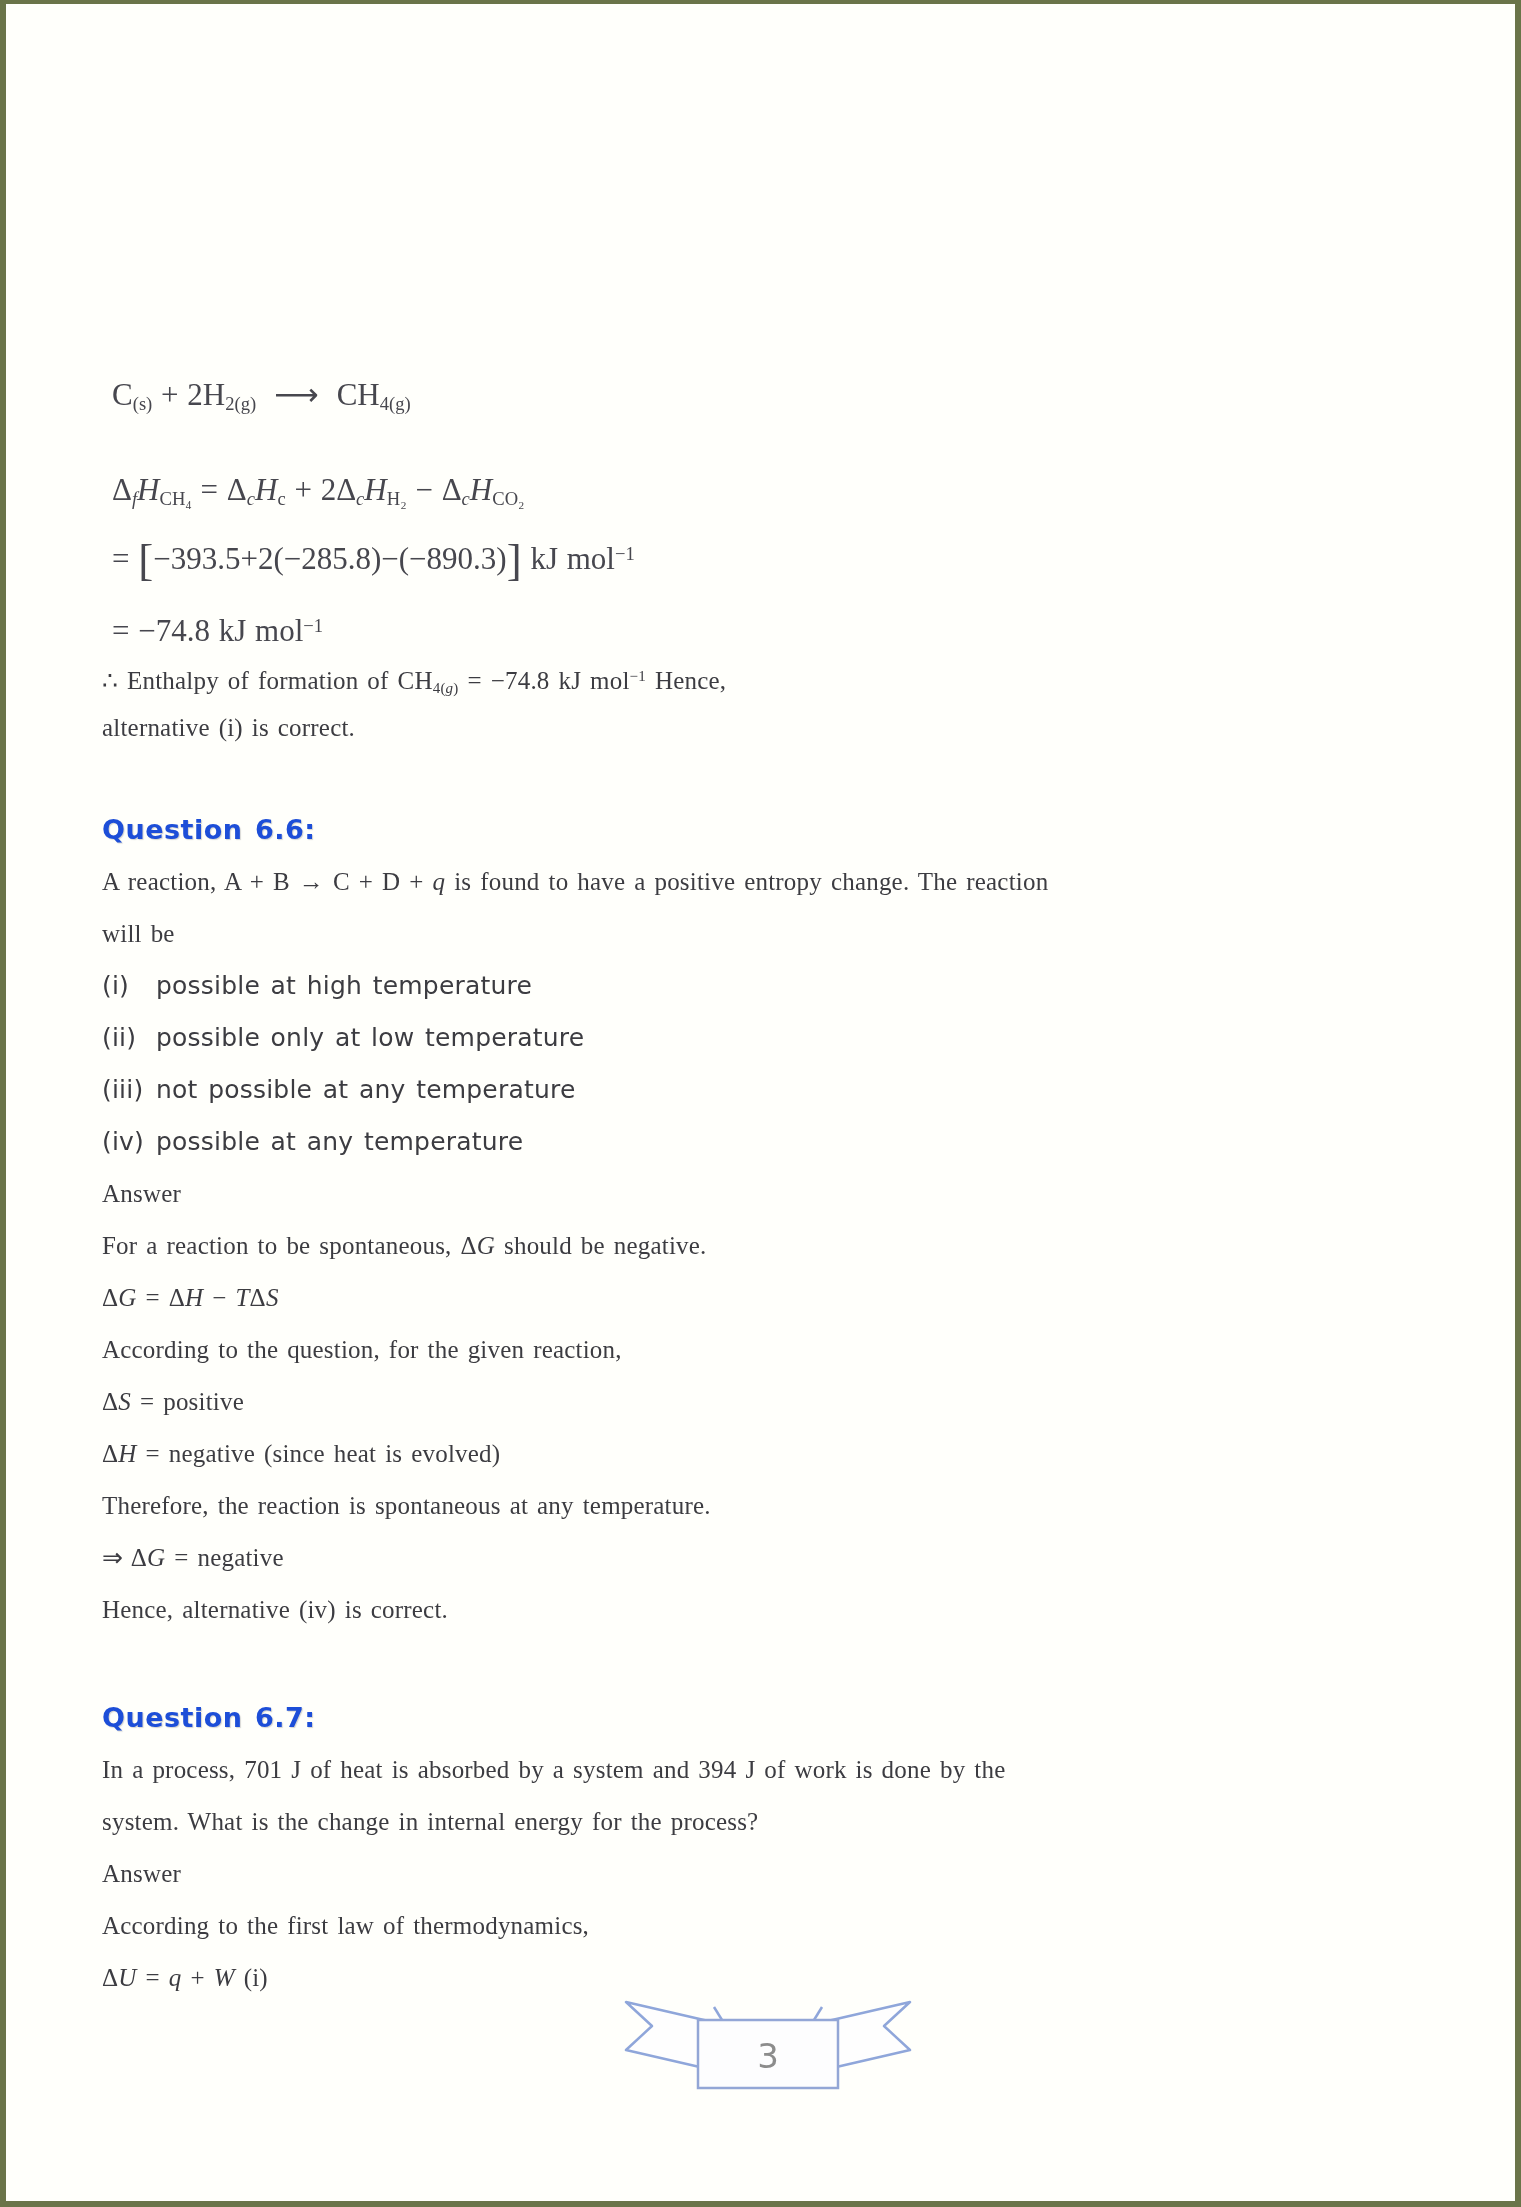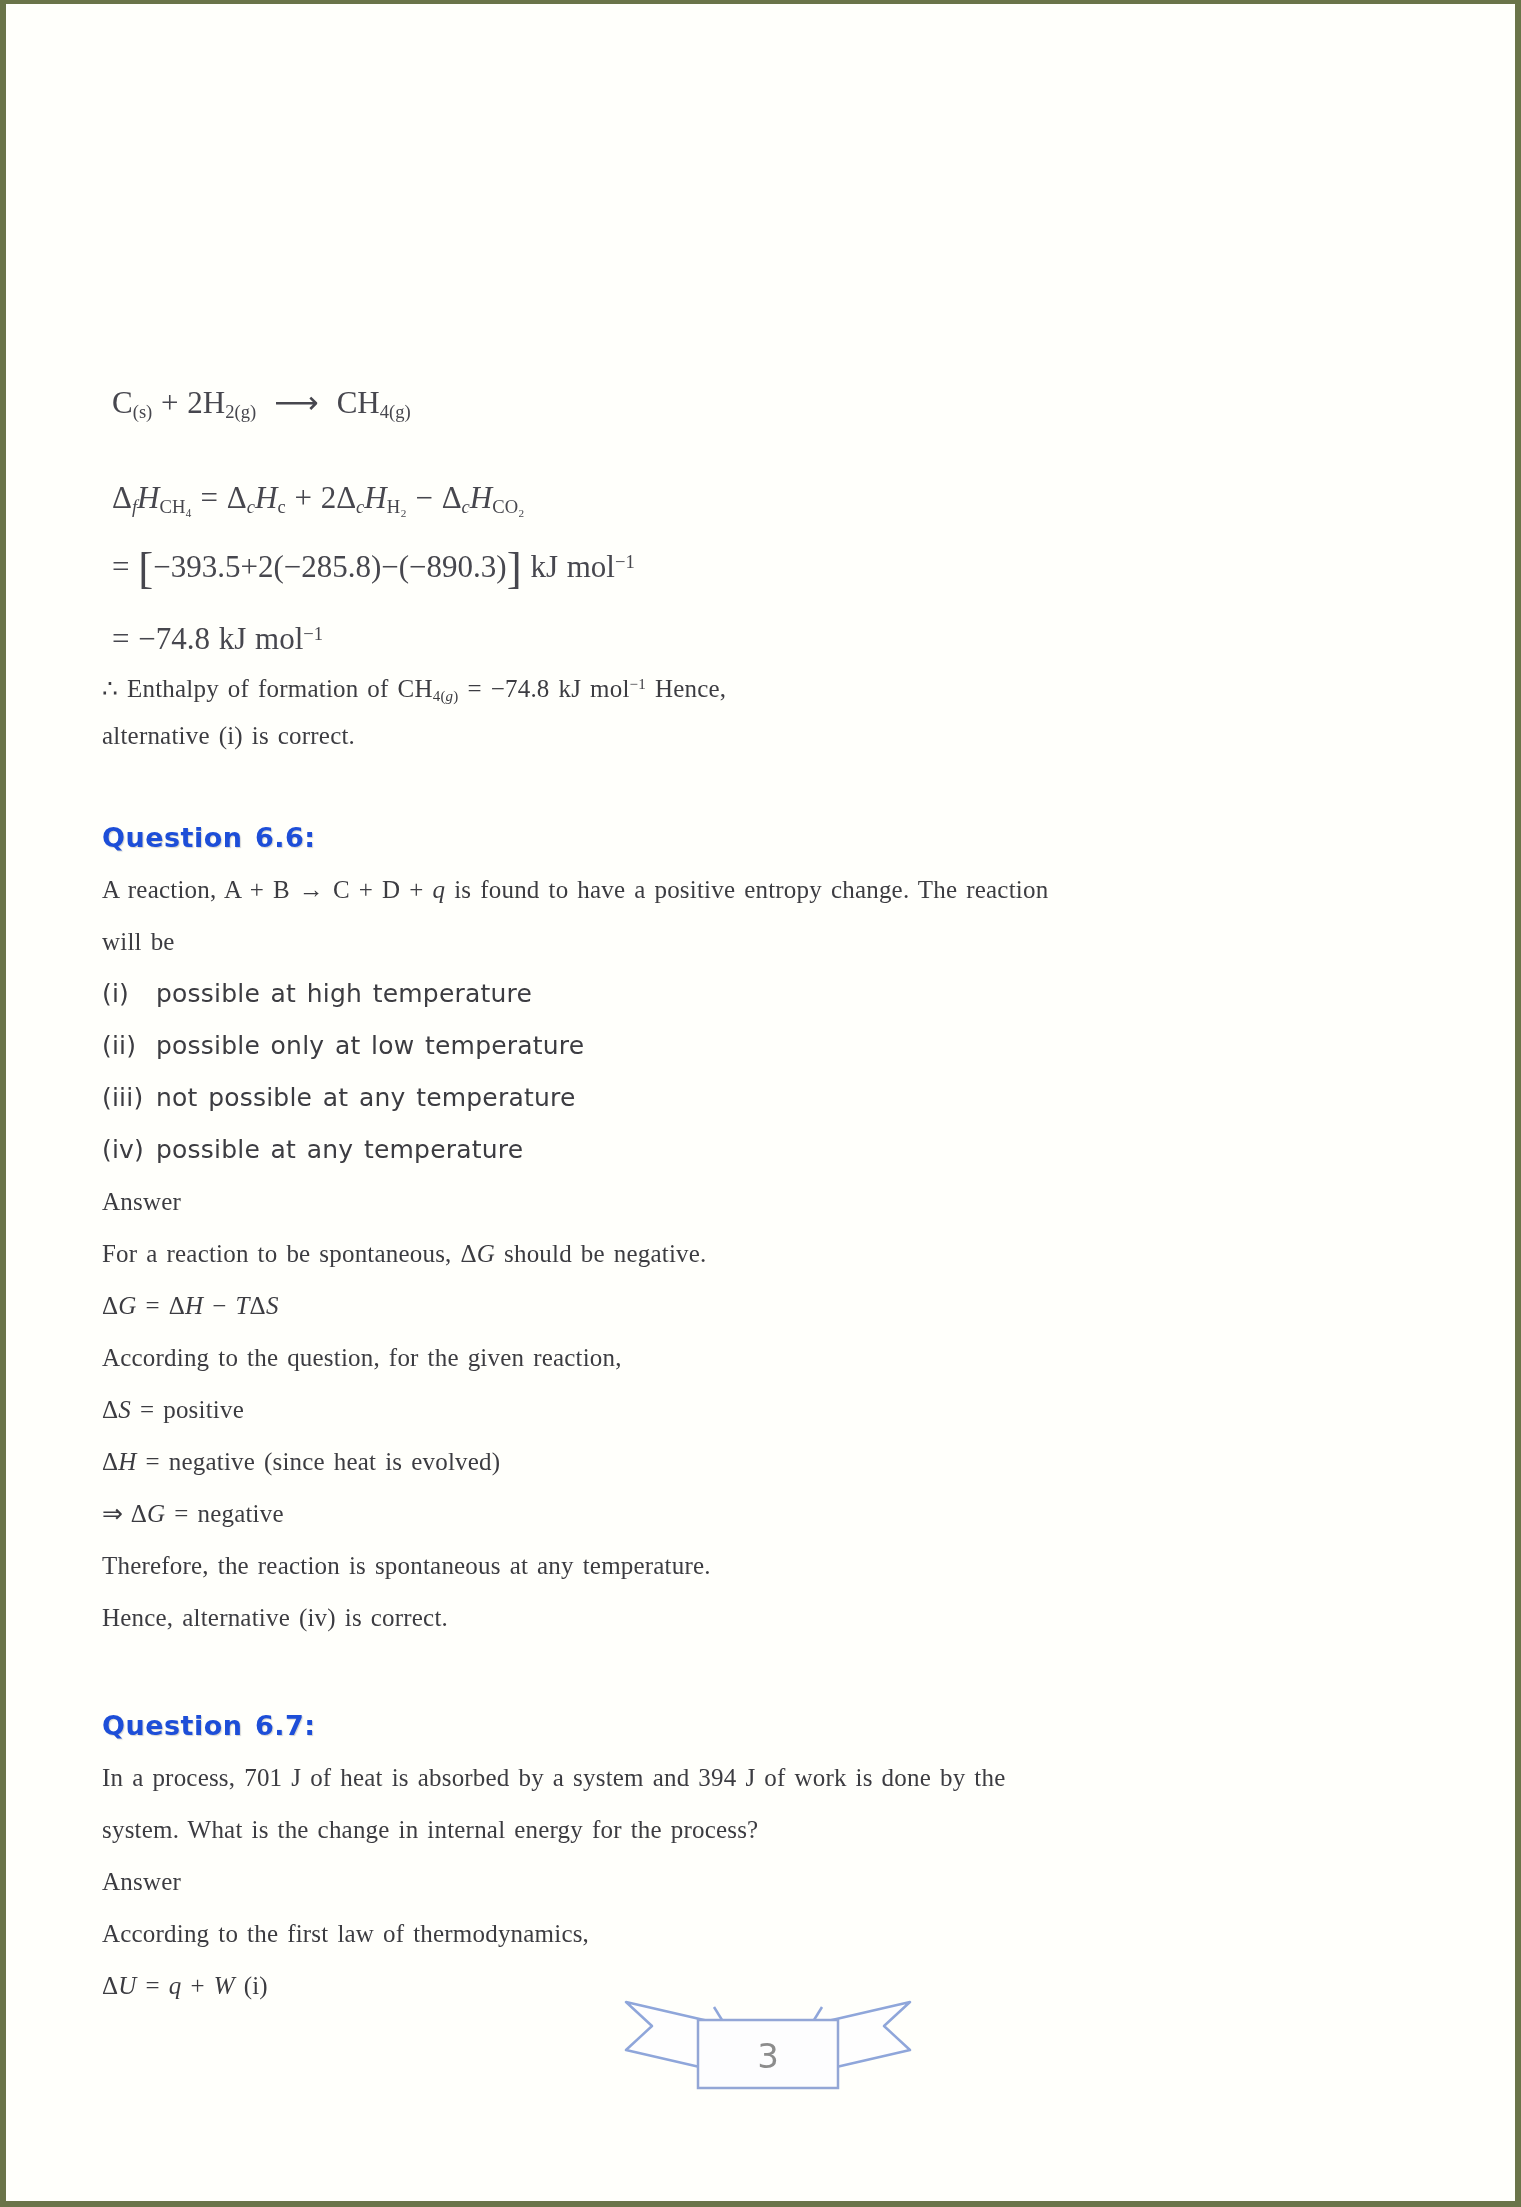--- a/index.html
+++ b/index.html
@@ -8,21 +8,21 @@
     width: 1521px;
     height: 2207px;
     box-sizing: border-box;
     background: #fffffb;
     border: 6px solid #6a7449;
     border-top-width: 4px;
     overflow: hidden;
   }
   .content {
     position: absolute;
-    top: 16px; left: 96px; right: 92px;
+    top: 8px; left: 96px; right: 92px;
     font-family: "DejaVu Sans", sans-serif;
     font-size: 25px;
     color: #3c3c41;
     letter-spacing: 0.2px;
     word-spacing: 2.5px;
   }
   .line { height: 52px; line-height: 52px; white-space: nowrap; margin: 0; font-family: Liberation Serif, serif; }
   .q-heading {
     height: 52px; line-height: 52px;
     margin: 50px 0 0 0;
@@ -92,22 +92,22 @@
     <div class="opt">
       <span class="opt-marker">(iv)</span><span class="opt-text">possible at any temperature</span>
     </div>
 
     <p class="line">Answer</p>
     <p class="line"><span class="rp-t">For a reaction to be spontaneous, Δ</span><span class="rp-i">G</span><span class="rp-t"> should be negative.</span></p>
     <p class="line"><span class="rp-t">Δ</span><span class="rp-i">G</span><span class="rp-t"> = Δ</span><span class="rp-i">H</span><span class="rp-t"> − </span><span class="rp-i">T</span><span class="rp-t">Δ</span><span class="rp-i">S</span></p>
     <p class="line"><span class="rp-t">According to the question, for the given reaction,</span></p>
     <p class="line"><span class="rp-t">Δ</span><span class="rp-i">S</span><span class="rp-t"> = positive</span></p>
     <p class="line"><span class="rp-t">Δ</span><span class="rp-i">H</span><span class="rp-t"> = negative (since heat is evolved)</span></p>
+    <p class="line"><span class="rp-t">Therefore, the reaction is spontaneous at any temperature.</span></p>
     <p class="line"><span class="rp-t">⇒ Δ</span><span class="rp-i">G</span><span class="rp-t"> = negative</span></p>
-    <p class="line"><span class="rp-t">Therefore, the reaction is spontaneous at any temperature.</span></p>
     <p class="line"><span class="rp-t">Hence, alternative (iv) is correct.</span></p>
 
     <h3 class="q-heading q7">Question 6.7:</h3>
     <p class="line">In a process, 701 J of heat is absorbed by a system and 394 J of work is done by the</p>
     <p class="line">system. What is the change in internal energy for the process?</p>
     <p class="line">Answer</p>
     <p class="line">According to the first law of thermodynamics,</p>
     <p class="line"><span class="rp-t">Δ</span><span class="rp-i">U</span><span class="rp-t"> = </span><span class="rp-i">q</span><span class="rp-t"> + </span><span class="rp-i">W</span><span class="rp-t"> (i)</span></p>
 
   </main>

